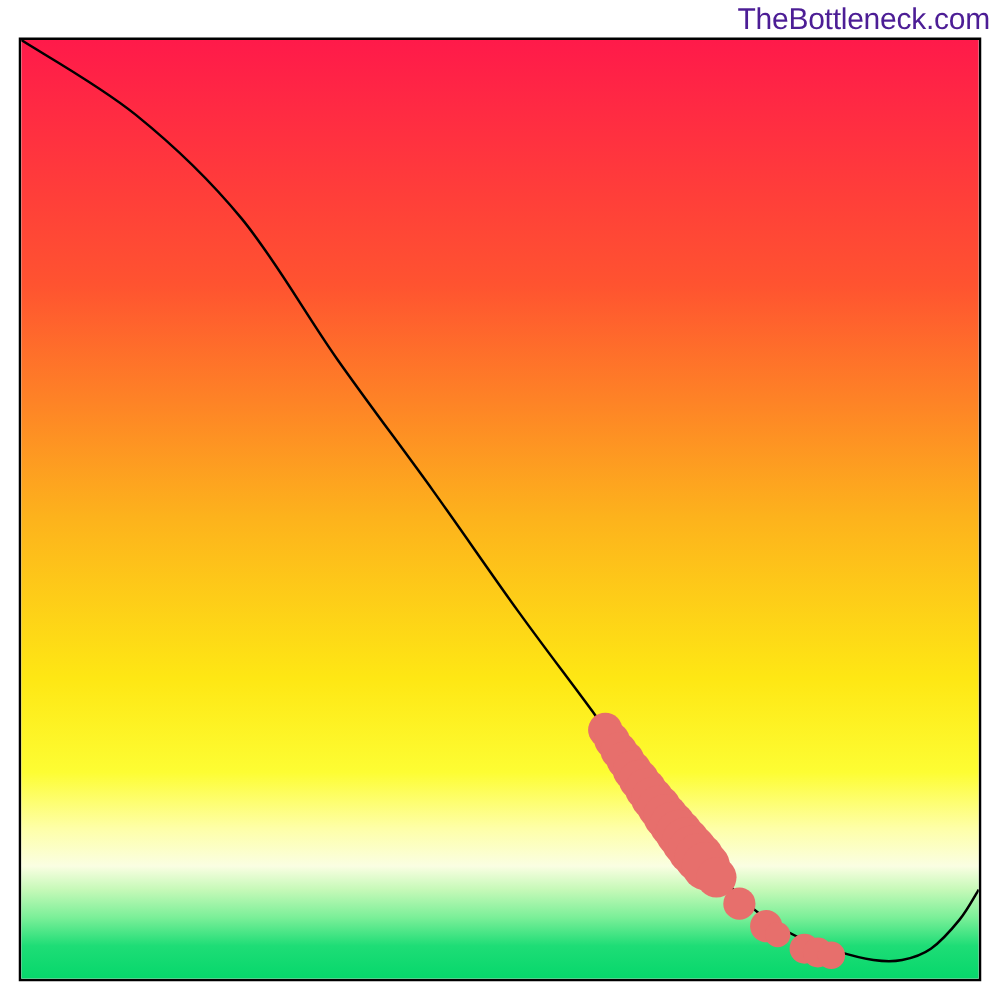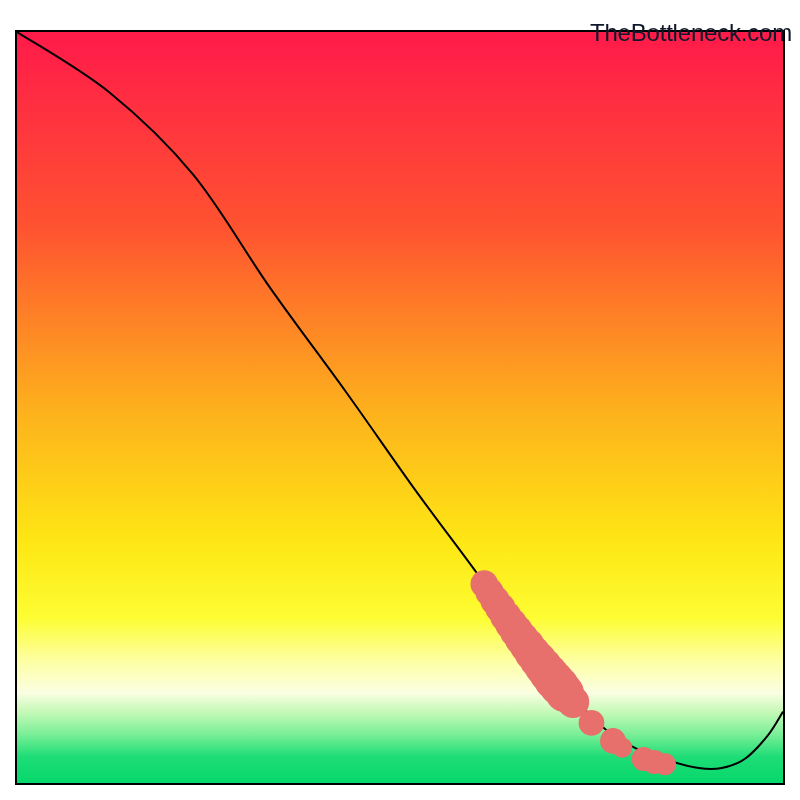--- a/index.html
+++ b/index.html
@@ -11,24 +11,24 @@
     overflow: hidden;
   }
   .stage {
     position: relative;
     width: 800px;
     height: 800px;
     background: #fff;
   }
   .watermark {
     position: absolute;
-    top: 19px;
+    top: 2px;
     right: 8px;
     font-size: 24px;
-    color: #0f172a;
+    color: #4c1d95;
     font-weight: 500;
     letter-spacing: -0.2px;
     z-index: 10;
   }
   .frame {
     position: absolute;
     left: 15px;
     top: 30px;
     width: 770px;
     height: 755px;

